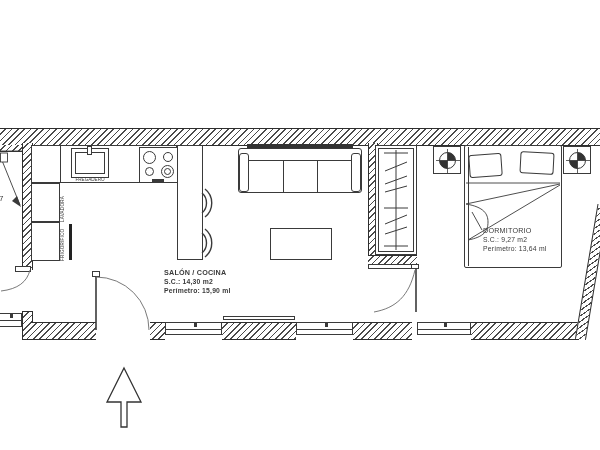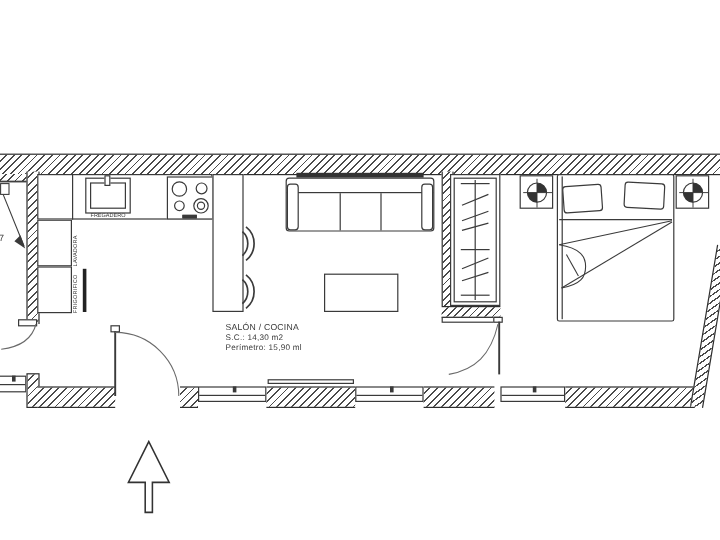--- a/index.html
+++ b/index.html
@@ -168,22 +168,27 @@
       <line x1="466" y1="183" x2="560" y2="183"></line>
       <line x1="466" y1="204" x2="560" y2="184"></line>
       <line x1="468" y1="240" x2="560" y2="185"></line>
       <path d="M466,204 C484,207 488,214 488,222 C488,231 484,237 468,240"></path>
       <line x1="472" y1="212" x2="482" y2="230"></line>
     </g>
 
     <path d="M124,368 L141,402 L127,402 L127,427 L121,427 L121,402 L107,402 Z" fill="#fff" stroke="#333" stroke-width="1.3"></path>
   </svg>
 
-  <div class="abs room-label" style="left:188px;top:268px;">
+  <div class="abs room-label" style="left:164px;top:268px;font-weight:bold;">
     <div class="rl-name">SALÓN / COCINA</div>
     <div>S.C.: 14,30 m2</div>
     <div>Perímetro: 15,90 ml</div>
   </div>
 
+  <div class="abs room-label" style="left:483px;top:226px;">
+    <div class="rl-name">DORMITORIO</div>
+    <div>S.C.: 9,27 m2</div>
+    <div>Perímetro: 13,64 ml</div>
+  </div>
 
   <div class="abs dim-label" style="left:-7px;top:194px;">0,7</div>
 
 </div>
 
 </body></html>

